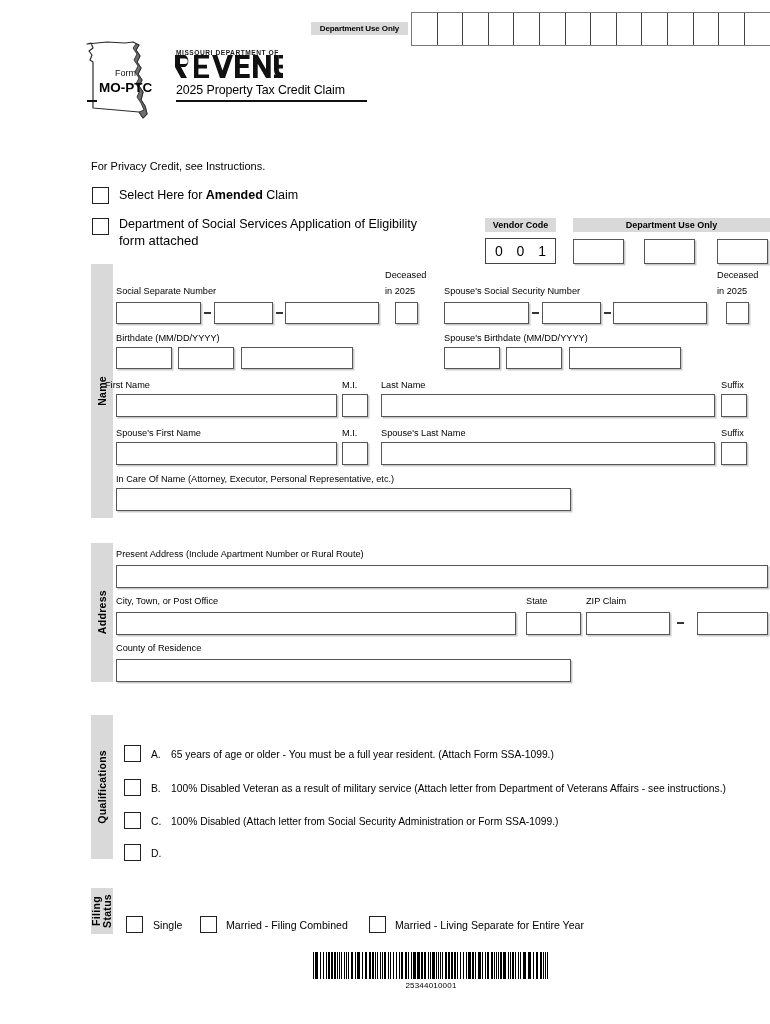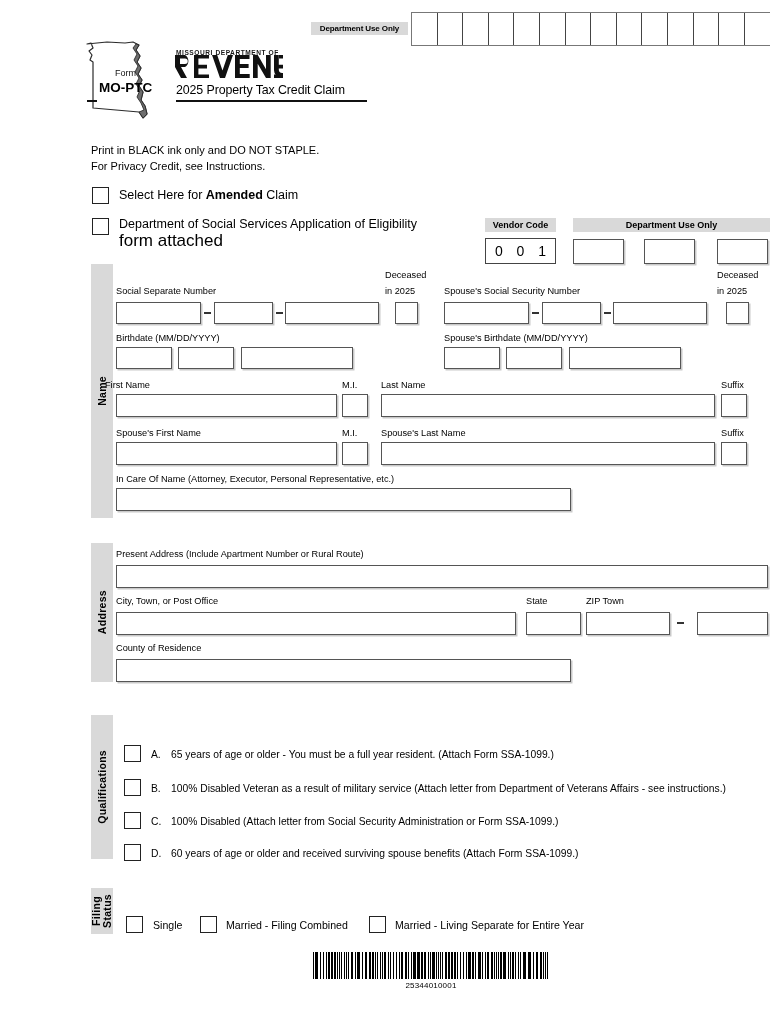--- a/index.html
+++ b/index.html
@@ -191,31 +191,30 @@
 
       <path d="M99,0 h4.8 v14.6 a3.4,3.4 0 0 0 3.4,3.4 h0.8 v5 h-1.2 a7.8,7.8 0 0 1 -7.8,-7.8 Z"></path>
 
       <path d="M104,0 h4 v3.6 h-4 Z M100,9.8 h8 v3.6 h-8 Z M99,19.4 h9 v3.6 h-9 Z"></path>
     </g>
   </svg>
 
   <div class="title-line">2025 Property Tax Credit Claim</div>
   <div class="title-rule"></div>
 
-  <div class="txt" style="left:46px; top:143px;">Print in BLACK ink only and DO NOT STAPLE.</div>
   <div class="txt" style="left:46px; top:159px;">For Privacy Credit, see Instructions.</div>
 
   <div class="cbx" style="left:47px; top:187px;"></div>
   <div class="txt" style="left:74px; top:188px; font-size:12.5px;">
     <span>Select Here for </span><b>Amended</b><span> Claim</span>
   </div>
 
   <div class="cbx" style="left:47px; top:218px;"></div>
   <div class="txt" style="left:74px; top:217px; font-size:12.5px;">Department of Social Services Application of Eligibility</div>
-  <div class="txt" style="left:74px; top:234px; font-size:17px;">form attached</div>
+  <div class="txt" style="left:74px; top:234px; font-size:13px;">form attached</div>
 
   <div class="hdr-grey" style="left:440px; top:218px; width:71px; height:14px;">Vendor Code</div>
   <div class="box plain" style="left:440px; top:238px; width:71px; height:26px;"></div>
   <div class="vendor-val" style="left:440px; top:238px; width:71px; height:26px;">0 0 1</div>
 
   <div class="hdr-grey" style="left:528px; top:218px; width:197px; height:14px;">Department Use Only</div>
   <div class="box" style="left:528px; top:239px; width:51px; height:25px;"></div>
   <div class="box" style="left:599px; top:239px; width:51px; height:25px;"></div>
   <div class="box" style="left:672px; top:239px; width:51px; height:25px;"></div>
 
@@ -278,21 +277,21 @@
 
   <div class="vtab" style="left:46px; top:543px; height:139px;">
     <span>Address</span>
   </div>
 
   <div class="lbl" style="left:71px; top:549px;">Present Address (Include Apartment Number or Rural Route)</div>
   <div class="box" style="left:71px; top:565px; width:652px; height:23px;"></div>
 
   <div class="lbl" style="left:71px; top:596px;">City, Town, or Post Office</div>
   <div class="lbl" style="left:481px; top:596px;">State</div>
-  <div class="lbl" style="left:541px; top:596px;">ZIP Town</div>
+  <div class="lbl" style="left:541px; top:596px;">ZIP Claim</div>
   <div class="box" style="left:71px; top:612px; width:400px; height:23px;"></div>
   <div class="box" style="left:481px; top:612px; width:55px; height:23px;"></div>
   <div class="box" style="left:541px; top:612px; width:84px; height:23px;"></div>
   <div class="dashsep" style="left:632px; top:622px;"></div>
   <div class="box" style="left:652px; top:612px; width:71px; height:23px;"></div>
 
   <div class="lbl" style="left:71px; top:643px;">County of Residence</div>
   <div class="box" style="left:71px; top:659px; width:455px; height:23px;"></div>
 
   <div class="vtab" style="left:46px; top:715px; height:144px;">
@@ -307,21 +306,20 @@
   <div class="cbx" style="left:79px; top:779px;"></div>
   <div class="txt" style="left:106px; top:782px; font-size:10.3px;">B.</div>
   <div class="txt" style="left:126px; top:782px; font-size:10.3px;">100% Disabled Veteran as a result of military service (Attach letter from Department of Veterans Affairs - see instructions.)</div>
 
   <div class="cbx" style="left:79px; top:812px;"></div>
   <div class="txt" style="left:106px; top:815px; font-size:10.3px;">C.</div>
   <div class="txt" style="left:126px; top:815px; font-size:10.3px;">100% Disabled (Attach letter from Social Security Administration or Form SSA-1099.)</div>
 
   <div class="cbx" style="left:79px; top:844px;"></div>
   <div class="txt" style="left:106px; top:847px; font-size:10.3px;">D.</div>
-  <div class="txt" style="left:126px; top:847px; font-size:10.3px;">60 years of age or older and received surviving spouse benefits (Attach Form SSA-1099.)</div>
 
   <div class="vtab" style="left:46px; top:888px; height:46px;">
     <span style="line-height:10.5px;"><span>Filing</span><br><span>Status</span></span>
   </div>
 
 
   <div class="cbx" style="left:81px; top:916px;"></div>
   <div class="txt" style="left:108px; top:918px; font-size:10.6px;">Single</div>
 
   <div class="cbx" style="left:155px; top:916px;"></div>

